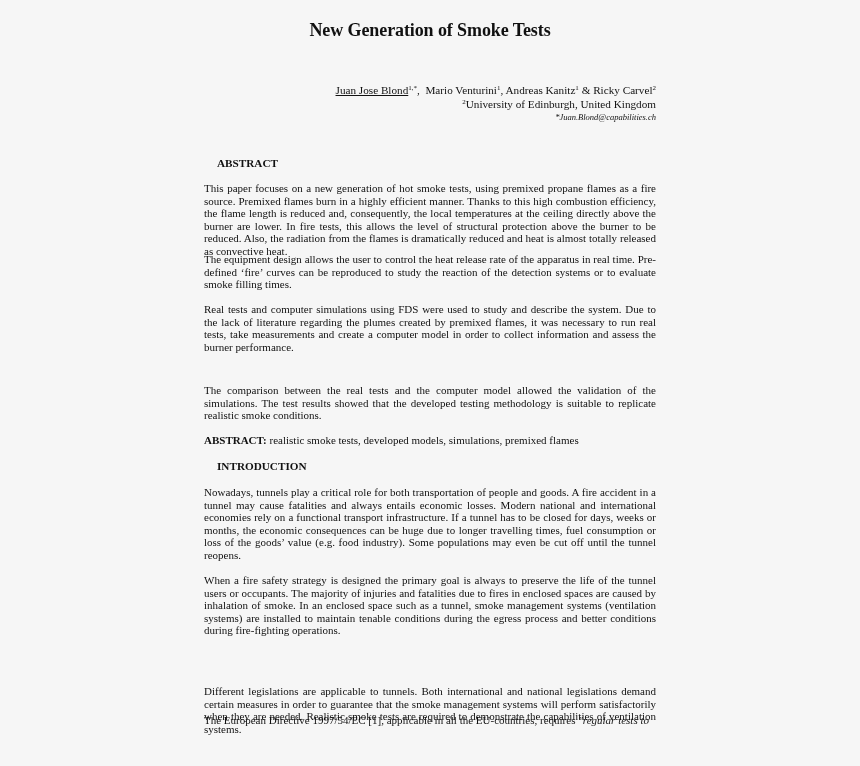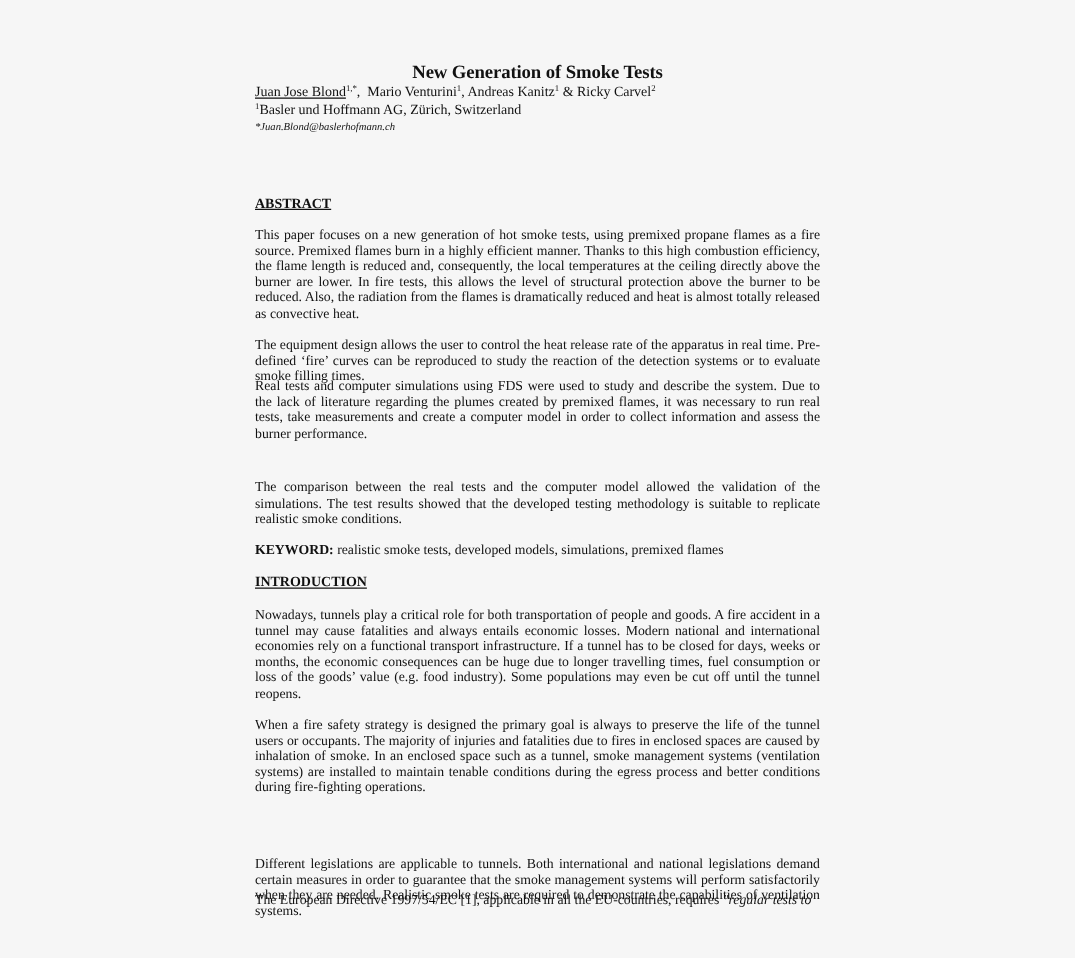--- a/index.html
+++ b/index.html
@@ -16,53 +16,52 @@
       color: #111;
     }
     .page {
       position: absolute;
       left: 204px;
       top: 0;
       width: 452px;
     }
     .title {
       position: absolute;
-      top: 50px;
+      top: 20px;
       left: 0;
       width: 452px;
       text-align: center;
-      font-size: 15px;
+      font-size: 18px;
       font-weight: bold;
       letter-spacing: -0.1px;
     }
     .authors {
       position: absolute;
-      top: 68px;
+      top: 84px;
       left: 0;
       width: 452px;
-      text-align: left;
+      text-align: right;
       font-size: 11.2px;
       line-height: 13.5px;
     }
     .authors sup {
       font-size: 7px;
       vertical-align: 4px;
       line-height: 0;
     }
     .authors .u { text-decoration: underline; }
     .email {
       font-style: italic;
       font-size: 8.5px;
     }
     .heading {
       position: absolute;
-      left: 0;
+      left: 13px;
       font-size: 11.2px;
       font-weight: bold;
-      text-decoration: underline;
     }
     .para {
       position: absolute;
       left: 0;
       width: 452px;
       font-size: 11px;
       line-height: 12.6px;
       text-align: justify;
     }
     .kw-label { font-weight: bold; }
@@ -72,33 +71,33 @@
 <body>
 
 <div class="page">
 
   <div class="title">New Generation of Smoke Tests</div>
 
   <div class="authors">
     <div>
       <span class="u">Juan Jose Blond</span><sup>1,*</sup><span style="white-space:pre">,  </span><span>Mario Venturini</span><sup>1</sup><span style="white-space:pre">, </span><span>Andreas Kanitz</span><sup>1</sup><span style="white-space:pre"> &amp; </span><span>Ricky Carvel</span><sup>2</sup>
     </div>
-    <div><sup>1</sup><span>Basler und Hoffmann AG, Zürich, Switzerland</span></div>
-    <div class="email">*Juan.Blond@baslerhofmann.ch</div>
+    <div><sup>2</sup><span>University of Edinburgh, United Kingdom</span></div>
+    <div class="email">*Juan.Blond@capabilities.ch</div>
   </div>
 
   <div class="heading" style="top:157px">ABSTRACT</div>
 
   <div class="para" style="top:182px">This paper focuses on a new generation of hot smoke tests, using premixed propane flames as a fire source. Premixed flames burn in a highly efficient manner. Thanks to this high combustion efficiency, the flame length is reduced and, consequently, the local temperatures at the ceiling directly above the burner are lower. In fire tests, this allows the level of structural protection above the burner to be reduced. Also, the radiation from the flames is dramatically reduced and heat is almost totally released as convective heat.</div>
-  <div class="para" style="top:270px">The equipment design allows the user to control the heat release rate of the apparatus in real time. Pre-defined ‘fire’ curves can be reproduced to study the reaction of the detection systems or to evaluate smoke filling times.</div>
+  <div class="para" style="top:253px">The equipment design allows the user to control the heat release rate of the apparatus in real time. Pre-defined ‘fire’ curves can be reproduced to study the reaction of the detection systems or to evaluate smoke filling times.</div>
   <div class="para" style="top:303px">Real tests and computer simulations using FDS were used to study and describe the system. Due to the lack of literature regarding the plumes created by premixed flames,  it was necessary to run real tests, take measurements and create a computer model in order to collect information and assess the burner performance.</div>
   <div class="para" style="top:384px">The comparison between the real tests and the computer model allowed the validation of the simulations. The test results showed that the developed testing methodology is suitable to replicate realistic smoke conditions.</div>
 
   <div class="para" style="top:434px">
-    <span class="kw-label">KEYWORD:</span><span> realistic smoke tests, developed models, simulations, premixed flames</span>
+    <span class="kw-label">ABSTRACT:</span><span> realistic smoke tests, developed models, simulations, premixed flames</span>
   </div>
 
   <div class="heading" style="top:460px">INTRODUCTION</div>
 
   <div class="para" style="top:486px">Nowadays, tunnels play a critical role for both transportation of people and goods. A fire accident in a tunnel may cause fatalities and always entails economic losses. Modern national and international economies rely on a functional transport infrastructure. If a tunnel has to be closed for days, weeks or months, the economic consequences can be huge due to longer travelling times, fuel consumption or loss of the goods’ value (e.g. food industry). Some populations may even be cut off until the tunnel reopens.</div>
   <div class="para" style="top:574px">When a fire safety strategy is designed the primary goal is always to preserve the life of the tunnel users or occupants. The majority of injuries and fatalities due to fires in enclosed spaces are caused by inhalation of smoke. In an enclosed space such as a tunnel, smoke management systems (ventilation systems) are installed to maintain tenable conditions during the egress process and better conditions during fire-fighting operations.</div>
   <div class="para" style="top:685px">Different legislations are applicable to tunnels. Both international and national legislations demand certain measures in order to guarantee that the smoke management systems will perform satisfactorily when they are needed. Realistic smoke tests are required to demonstrate the capabilities of ventilation systems.</div>
 
   <div class="para" style="top:714px; text-align:left; white-space:nowrap">
     <span>The European Directive 1997/54/EC [1], applicable in all the EU-countries, requires </span><span class="ital">"regular tests to</span>

